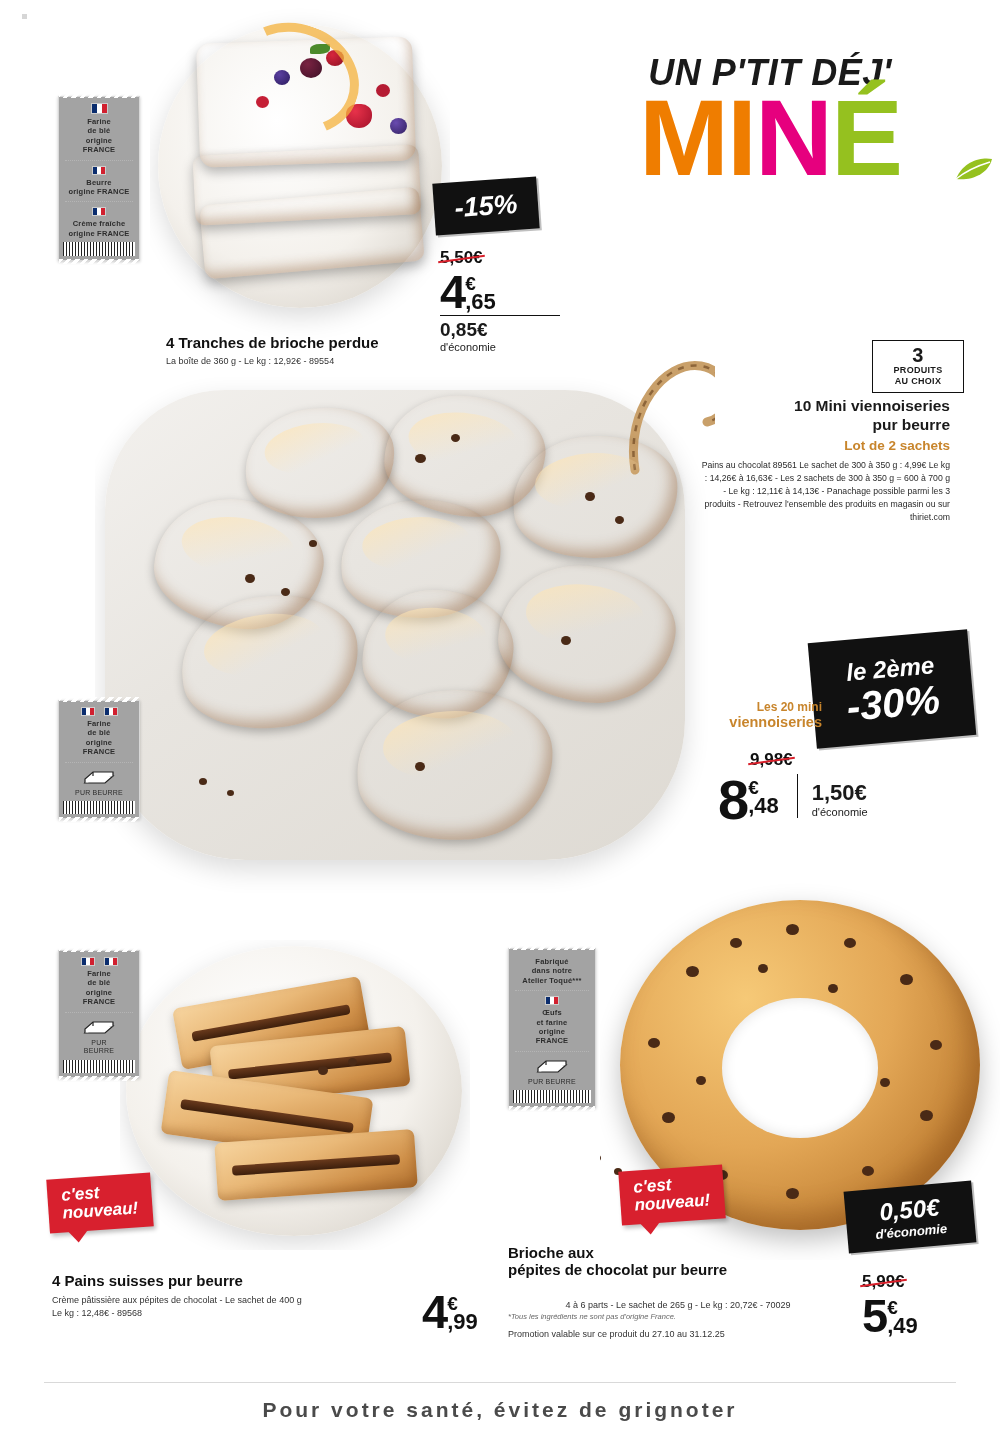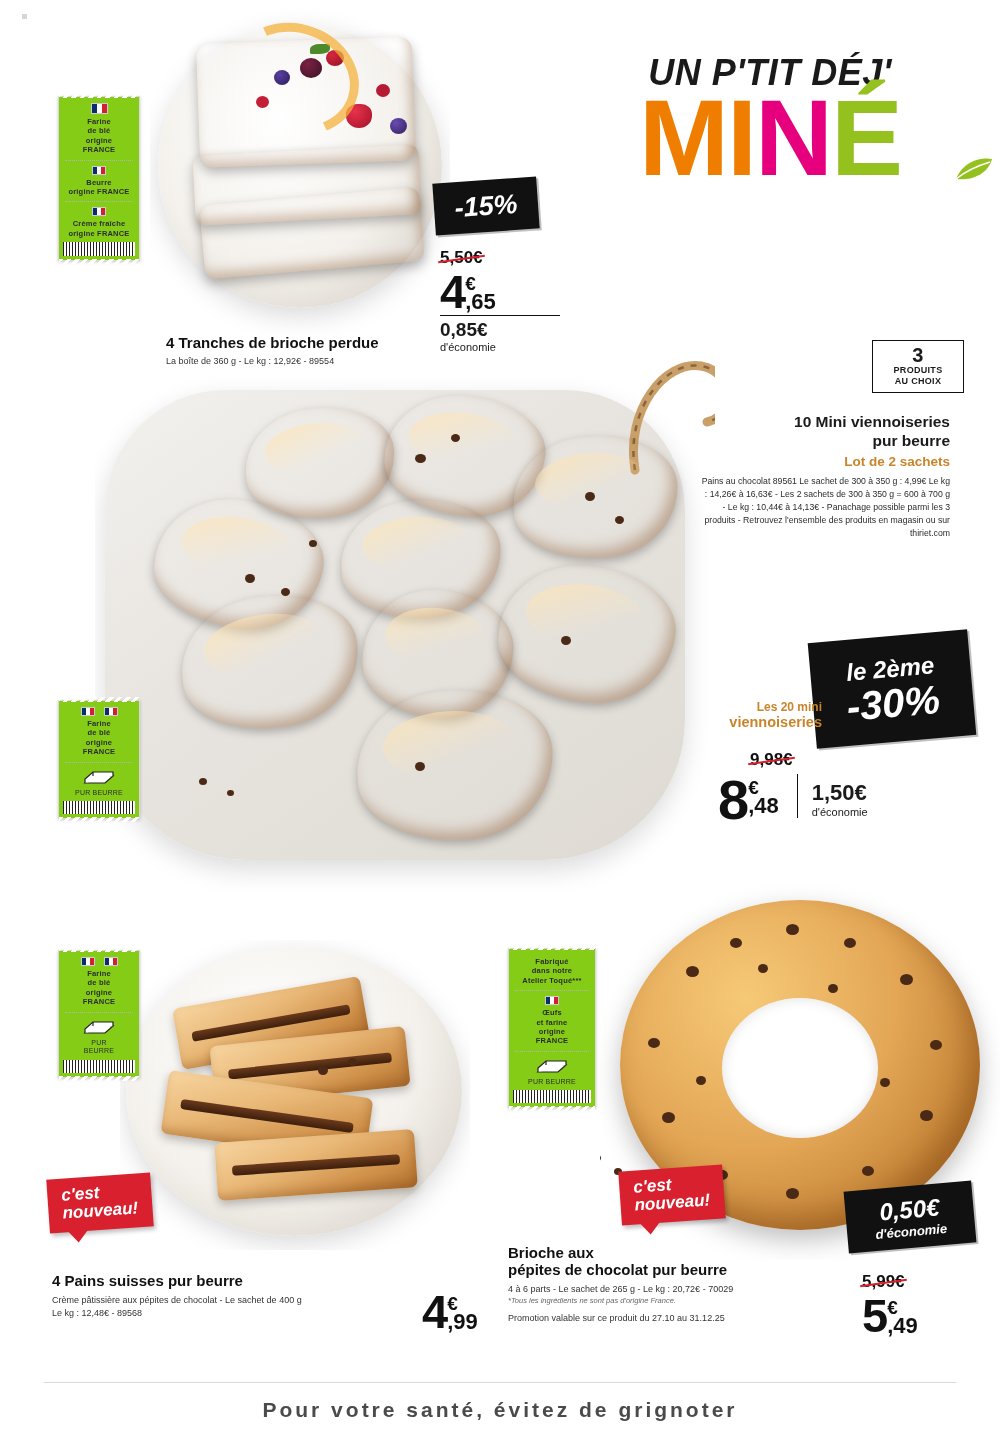--- a/index.html
+++ b/index.html
@@ -11,21 +11,21 @@
     color:#1a1a1a;
     overflow:hidden;
   }
 
   
   .abs { position:absolute; }
 
   
   .ticket {
     position:absolute;
-    background:#84cc16;
+    background:#a3a3a3;
     border:1px solid #d8d8d8;
     box-shadow:0 1px 3px rgba(0,0,0,.22);
     padding:6px 4px 4px;
     text-align:center;
     font-size:7.5px;
     line-height:1.25;
     color:#2d2d2d;
     letter-spacing:.2px;
   }
   .ticket .zig-top, .ticket .zig-bot {
@@ -322,25 +322,25 @@
     <svg width="34" height="20" viewBox="0 0 34 20">
       <path d="M3 15 L23 15 L31 8 L11 8 Z" fill="#ffffff" stroke="#222" stroke-width="1.2"></path>
       <path d="M3 15 L3 11 L11 4 L31 4 L31 8" fill="#ffffff" stroke="#222" stroke-width="1.2"></path>
       <path d="M11 8 L11 4" stroke="#222" stroke-width="1.2"></path>
     </svg>
   </div>
   <div class="txt small">PUR BEURRE</div>
   <div style="height:13px;margin-top:4px;background:repeating-linear-gradient(90deg,#222 0 1.5px,#fff 1.5px 3px);"></div>
 </div>
 
-<div class="abs" style="left:700px; top:412px; width:250px;">
+<div class="abs" style="left:700px; top:396px; width:250px;">
   <div class="vienn-title">10 Mini viennoiseries</div>
   <div class="vienn-title">pur beurre</div>
   <div class="vienn-lot" style="margin-top:3px;">Lot de 2 sachets</div>
-  <div class="vienn-desc" style="margin-top:6px;">Pains au chocolat 89561 Le sachet de 300 à 350 g : 4,99€ Le kg : 14,26€ à 16,63€ - Les 2 sachets de 300 à 350 g = 600 à 700 g - Le kg : 10,44€ à 14,13€ - Panachage possible parmi les 3 produits - Retrouvez l'ensemble des produits en magasin ou sur thiriet.com</div>
+  <div class="vienn-desc" style="margin-top:6px;">Pains au chocolat 89561 Le sachet de 300 à 350 g : 4,99€ Le kg : 14,26€ à 16,63€ - Les 2 sachets de 300 à 350 g = 600 à 700 g - Le kg : 12,11€ à 14,13€ - Panachage possible parmi les 3 produits - Retrouvez l'ensemble des produits en magasin ou sur thiriet.com</div>
 </div>
 
 <div class="flash-black" style="left:812px; top:636px; width:160px; height:106px; position:absolute; flex-direction:column; transform:rotate(-5deg);">
   <span style="font-size:24px;">le 2ème</span>
   <span style="font-size:40px;line-height:1;">-30%</span>
 </div>
 
 <div class="abs" style="left:692px; top:700px; width:130px; text-align:right;">
   <div style="font-size:12px;font-weight:bold;color:#c8852c;">Les 20 mini</div>
   <div style="font-size:14.5px;font-weight:bold;color:#c8852c;">viennoiseries</div>
@@ -487,21 +487,21 @@
 </div>
 
 <div class="flash-black" style="left:846px; top:1186px; width:128px; height:62px; position:absolute; flex-direction:column; transform:rotate(-5deg);">
   <span style="font-size:24px;">0,50€</span>
   <span style="font-size:13px;">d'économie</span>
 </div>
 
 <div class="abs" style="left:508px; top:1244px; width:340px;">
   <div class="prod-title">Brioche aux</div>
   <div class="prod-title">pépites de chocolat pur beurre</div>
-  <div class="prod-sub" style="margin-top:5px;">4 à 6 parts - Le sachet de 265 g - Le kg : 20,72€ - 70029</div>
+  <div class="prod-sub" style="margin-top:21px;text-align:center;">4 à 6 parts - Le sachet de 265 g - Le kg : 20,72€ - 70029</div>
   <div class="prod-sub" style="font-size:7.5px;color:#666;font-style:italic;">*Tous les ingrédients ne sont pas d'origine France.</div>
   <div class="prod-sub" style="margin-top:5px;">Promotion valable sur ce produit du 27.10 au 31.12.25</div>
 </div>
 
 <div class="abs" style="left:862px; top:1272px;">
   <div class="oldprice">5,99€</div>
   <div class="bigprice" style="margin-top:2px;">
     <span class="int">5</span>
     <span class="stack">
       <span class="eur">€</span>

